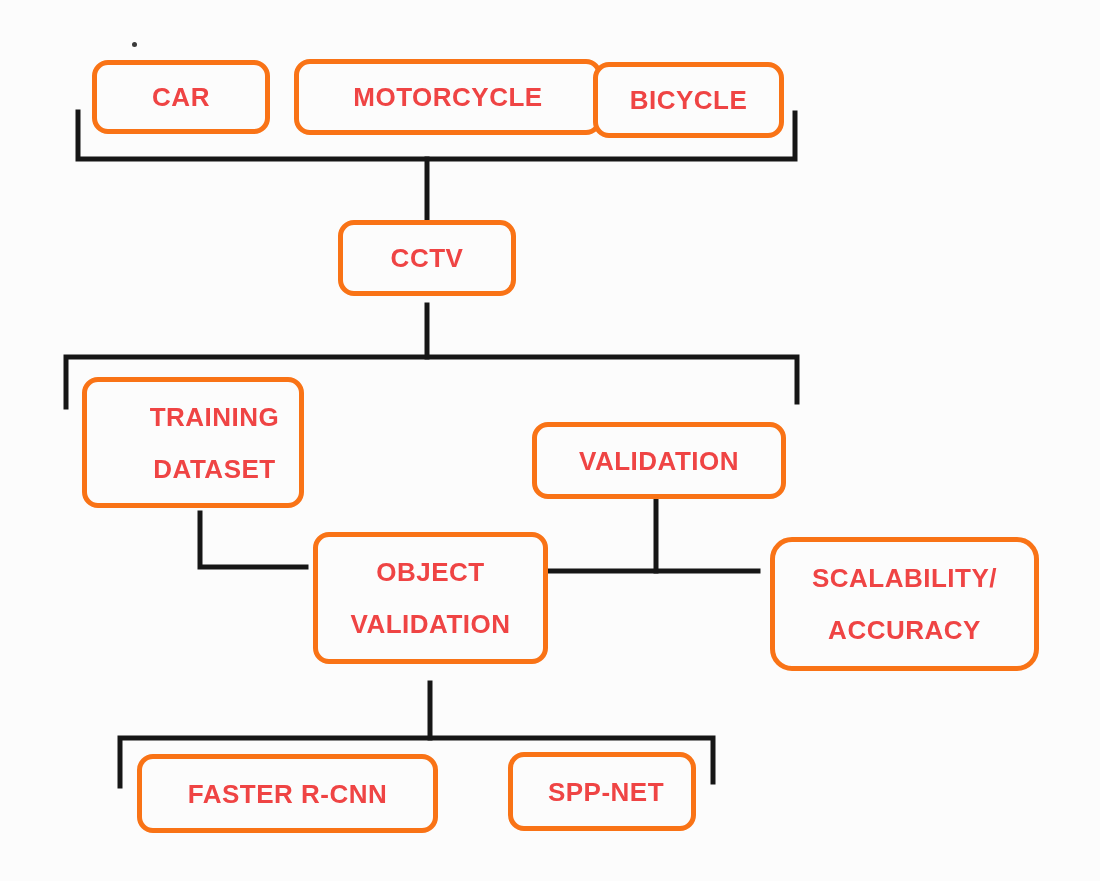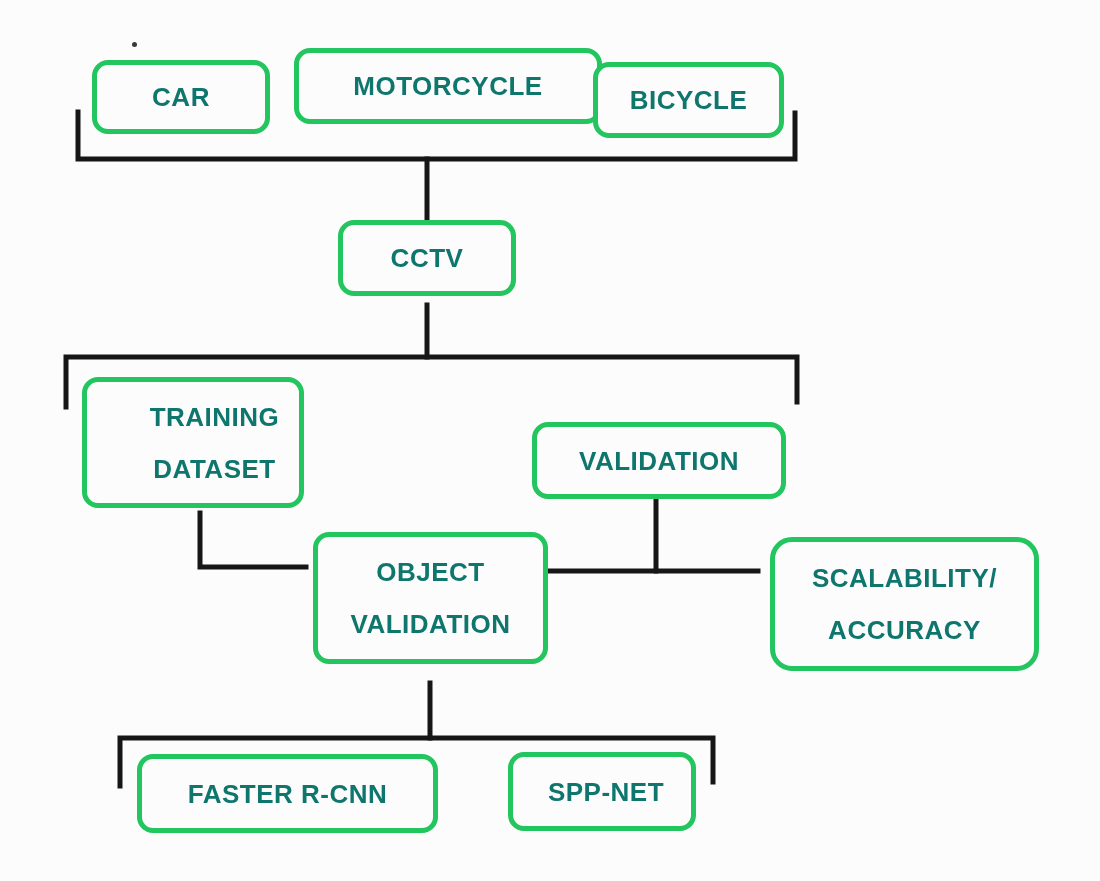--- a/index.html
+++ b/index.html
@@ -20,43 +20,43 @@
   }
   svg.connectors {
     position: absolute;
     left: 0;
     top: 0;
     pointer-events: none;
   }
   .node {
     position: absolute;
     box-sizing: border-box;
-    border: 5px solid #22c55e;
+    border: 5px solid #f97316;
     border-radius: 16px;
     background: #fcfcfc;
     display: flex;
     flex-direction: column;
     align-items: center;
     justify-content: center;
     text-align: center;
-    color: #0f766e;
+    color: #ef4444;
     font-weight: 700;
     font-size: 26px;
     letter-spacing: 0.5px;
     line-height: 1.0;
   }
   .node .line {
     display: block;
   }
   .node.two-line .line + .line {
     margin-top: 26px;
   }
   
   .n-car          { left: 92px;  top: 60px;  width: 178px; height: 74px; }
-  .n-motorcycle   { left: 294px; top: 48px;  width: 308px; height: 76px; }
+  .n-motorcycle   { left: 294px; top: 59px;  width: 308px; height: 76px; }
   .n-bicycle      { left: 593px; top: 62px;  width: 191px; height: 76px; }
   .n-cctv         { left: 338px; top: 220px; width: 178px; height: 76px; }
   .n-training     { left: 82px;  top: 377px; width: 222px; height: 131px; padding-left: 43px; }
   .n-validation   { left: 532px; top: 382px; width: 254px; height: 77px; margin-top: 40px; }
   .n-object       { left: 313px; top: 532px; width: 235px; height: 132px; }
   .n-scalability  { left: 770px; top: 537px; width: 269px; height: 134px; border-radius: 22px; }
   .n-faster       { left: 137px; top: 754px; width: 301px; height: 79px; }
   .n-spp          { left: 508px; top: 752px; width: 188px; height: 79px; padding-left: 8px; }
   .stray-dot {
     position: absolute;

